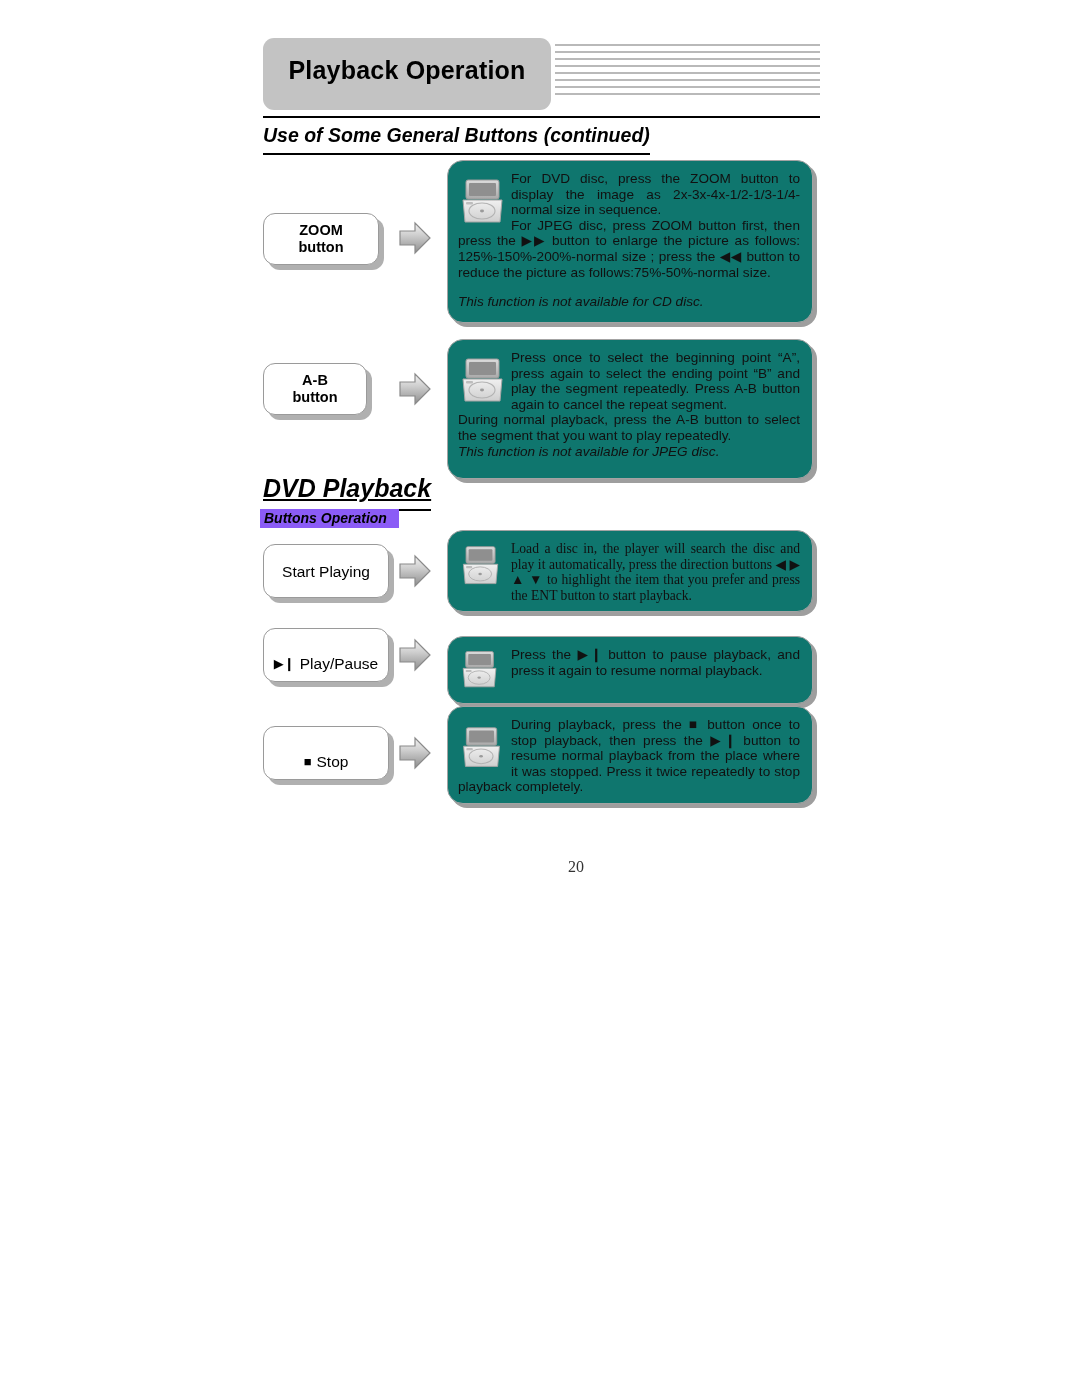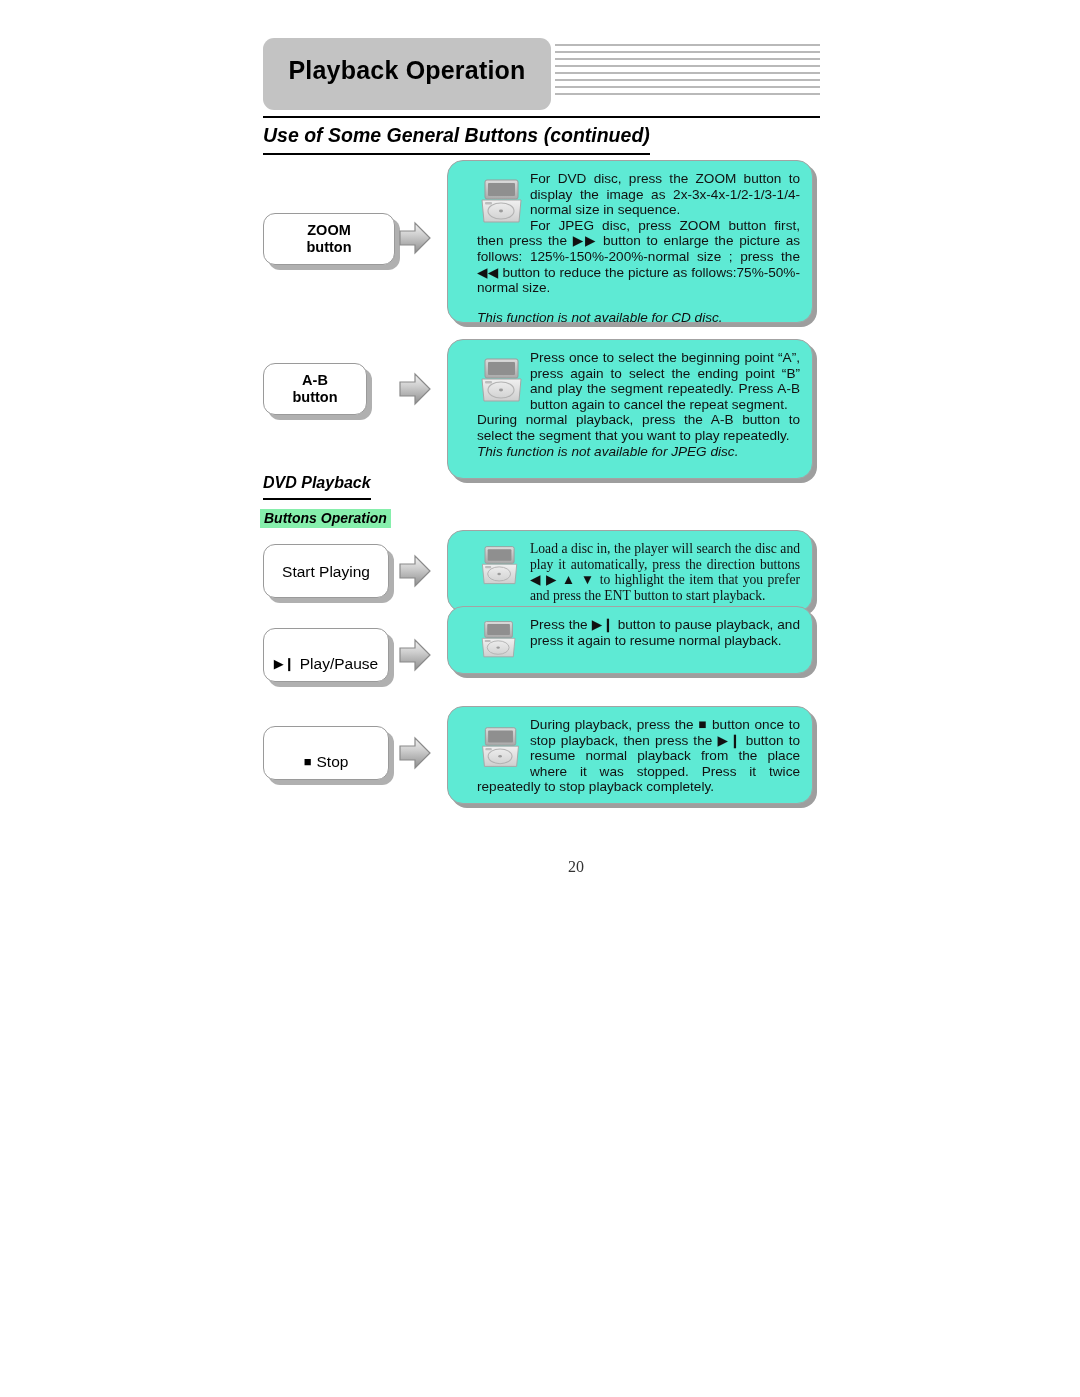--- a/index.html
+++ b/index.html
@@ -89,31 +89,32 @@
     padding-bottom: 7px;
   }
   #sec-general {
     left: 263px;
     top: 124px;
     font-size: 19.5px;
   }
   #sec-dvd {
     left: 263px;
     top: 474px;
-    font-size: 16px;
+    font-size: 25px;
+    text-decoration: underline;
   }
   #sub-buttons-op {
     position: absolute;
     left: 260px;
     top: 509px;
     font-size: 14px;
     font-style: italic;
     font-weight: bold;
-    background: #86efac;
-    padding: 1px 4px 2px 4px;
+    background: #8b5cf6;
+    padding: 1px 12px 2px 4px;
     white-space: nowrap;
   }
 
   
   .btn-box {
     position: absolute;
     background: #ffffff;
     border: 1.4px solid #9a9a9a;
     border-radius: 12px;
     box-shadow: 5px 5px 0 0 #b0b0b0;
@@ -145,26 +146,25 @@
   
   .arrow {
     position: absolute;
     width: 34px;
     height: 36px;
   }
 
   
   .content-box {
     position: absolute;
-    background: #5eead4;
+    background: #0f766e;
     border: 1.4px solid #a3a3a3;
     border-radius: 16px;
     box-shadow: 4px 4px 0 0 #9e9e9e;
     box-sizing: border-box;
-    padding-left: 19px;
   }
   .content-inner {
     position: relative;
     padding: 10px 12px 10px 10px;
     display: block;
   }
   .device-icon {
     float: left;
     width: 44px;
     height: 50px;
@@ -219,21 +219,21 @@
       <div class="stripe" style="top:42px"></div>
       <div class="stripe" style="top:49px"></div>
     </div>
   </div>
   <div class="header-rule"></div>
 
   <div class="section-head" id="sec-general">
     <span class="u">Use of Some General Buttons (continued)</span>
   </div>
 
-  <div class="btn-box" style="left:263px; top:213px; width:132px; height:52px;">
+  <div class="btn-box" style="left:263px; top:213px; width:116px; height:52px;">
     <div class="btn-label">ZOOM
 button</div>
   </div>
   <div class="arrow" style="left:398px; top:220px;">
     <svg width="34" height="36" viewBox="0 0 34 36">
       <defs>
         <linearGradient id="ag1" x1="0" y1="0" x2="0" y2="1">
           <stop offset="0%" stop-color="#f2f2f2"></stop>
           <stop offset="40%" stop-color="#cfcfcf"></stop>
           <stop offset="100%" stop-color="#8e8e8e"></stop>
@@ -329,21 +329,21 @@
   <div class="btn-box plain" style="left:263px; top:628px; width:126px; height:54px;">
     <div class="btn-label">
       <span class="glyph">▶❙</span><span>Play/Pause</span>
     </div>
   </div>
   <div class="arrow" style="left:398px; top:637px;">
     <svg width="34" height="36" viewBox="0 0 34 36">
       <path d="M2,11 L17,11 L17,3 L32,18 L17,33 L17,25 L2,25 Z" fill="url(#ag1)" stroke="#8a8a8a" stroke-width="1.2"></path>
     </svg>
   </div>
-  <div class="content-box" style="left:447px; top:606px; width:366px; height:68px;">
+  <div class="content-box" style="left:447px; top:636px; width:366px; height:68px;">
     <div class="content-inner">
       <div class="device-icon" style="height:42px; margin-top:2px;">
         <svg width="38" height="42" viewBox="0 0 44 50">
           <rect x="5" y="3" width="33" height="19" rx="2" fill="url(#lid1)" stroke="#9a9a9a" stroke-width="1"></rect>
           <rect x="8" y="6" width="27" height="13" rx="1" fill="#8f8f8f"></rect>
           <path d="M2,23 L41,23 L39,45 L4,45 Z" fill="url(#base1)" stroke="#a5a5a5" stroke-width="1"></path>
           <ellipse cx="21" cy="34" rx="13" ry="8" fill="none" stroke="#b2b2b2" stroke-width="1.1"></ellipse>
           <ellipse cx="21" cy="34" rx="2" ry="1.4" fill="#9b9b9b"></ellipse>
           <rect x="5" y="25" width="7" height="2.5" rx="1" fill="#bdbdbd"></rect>
         </svg>

